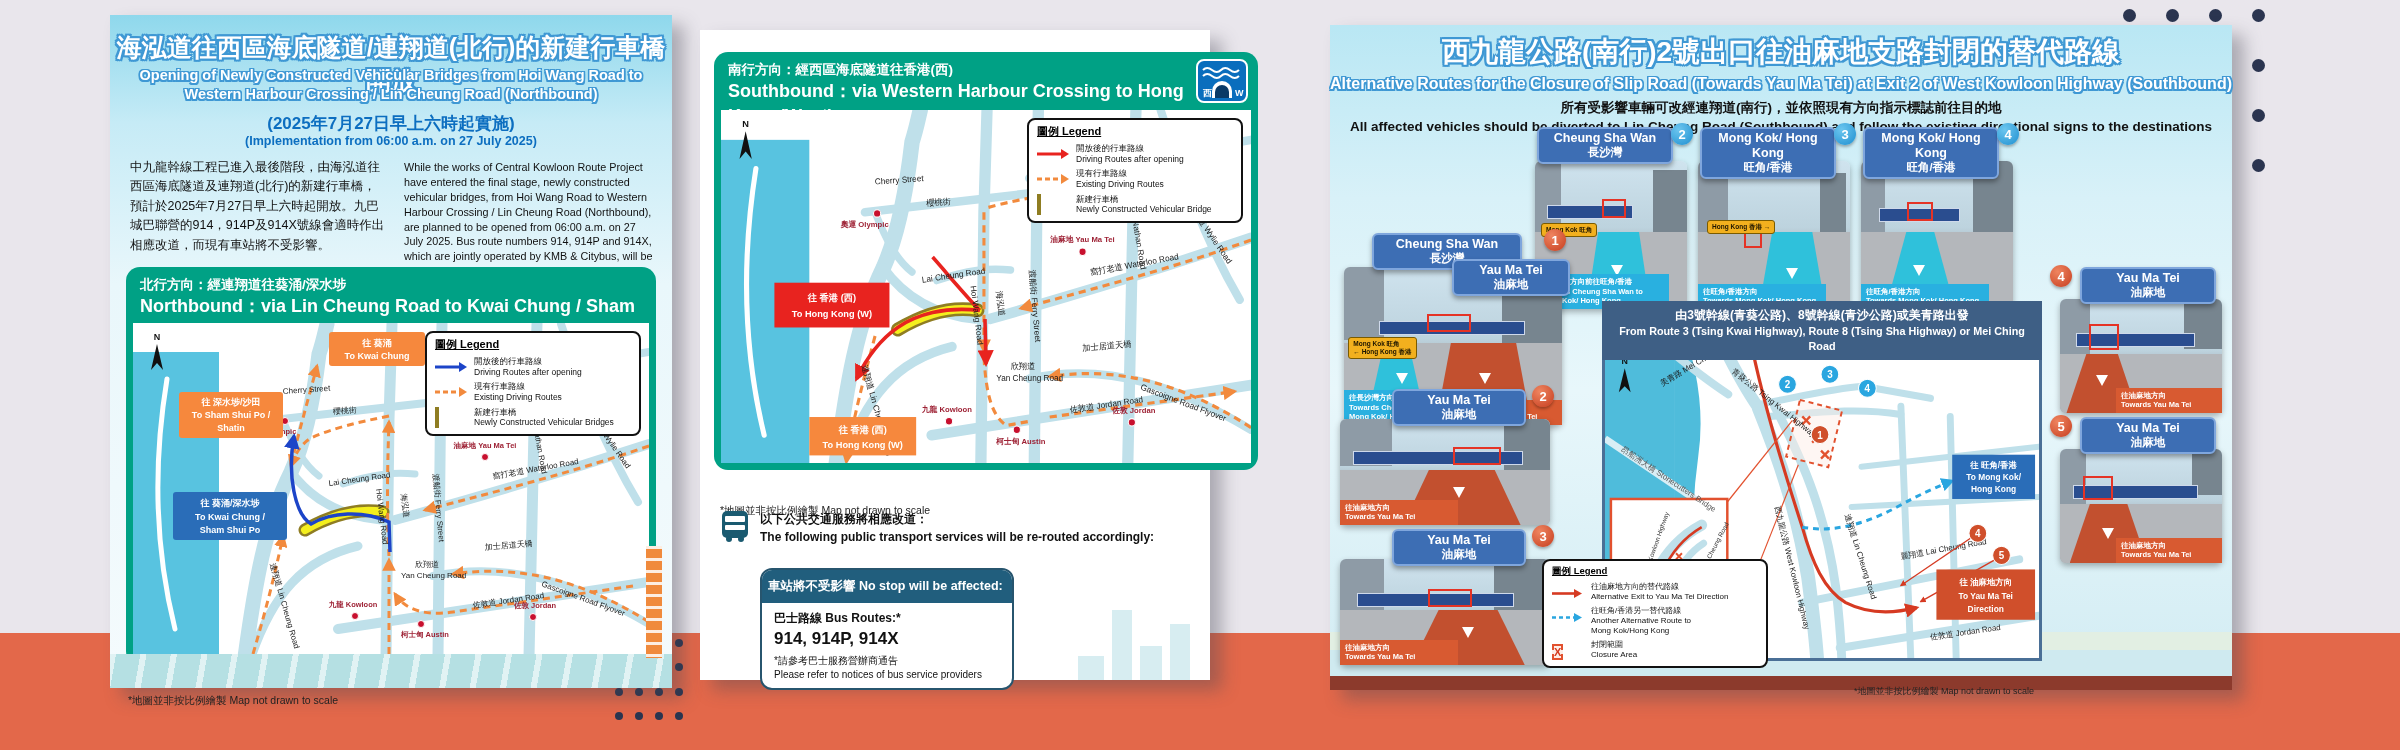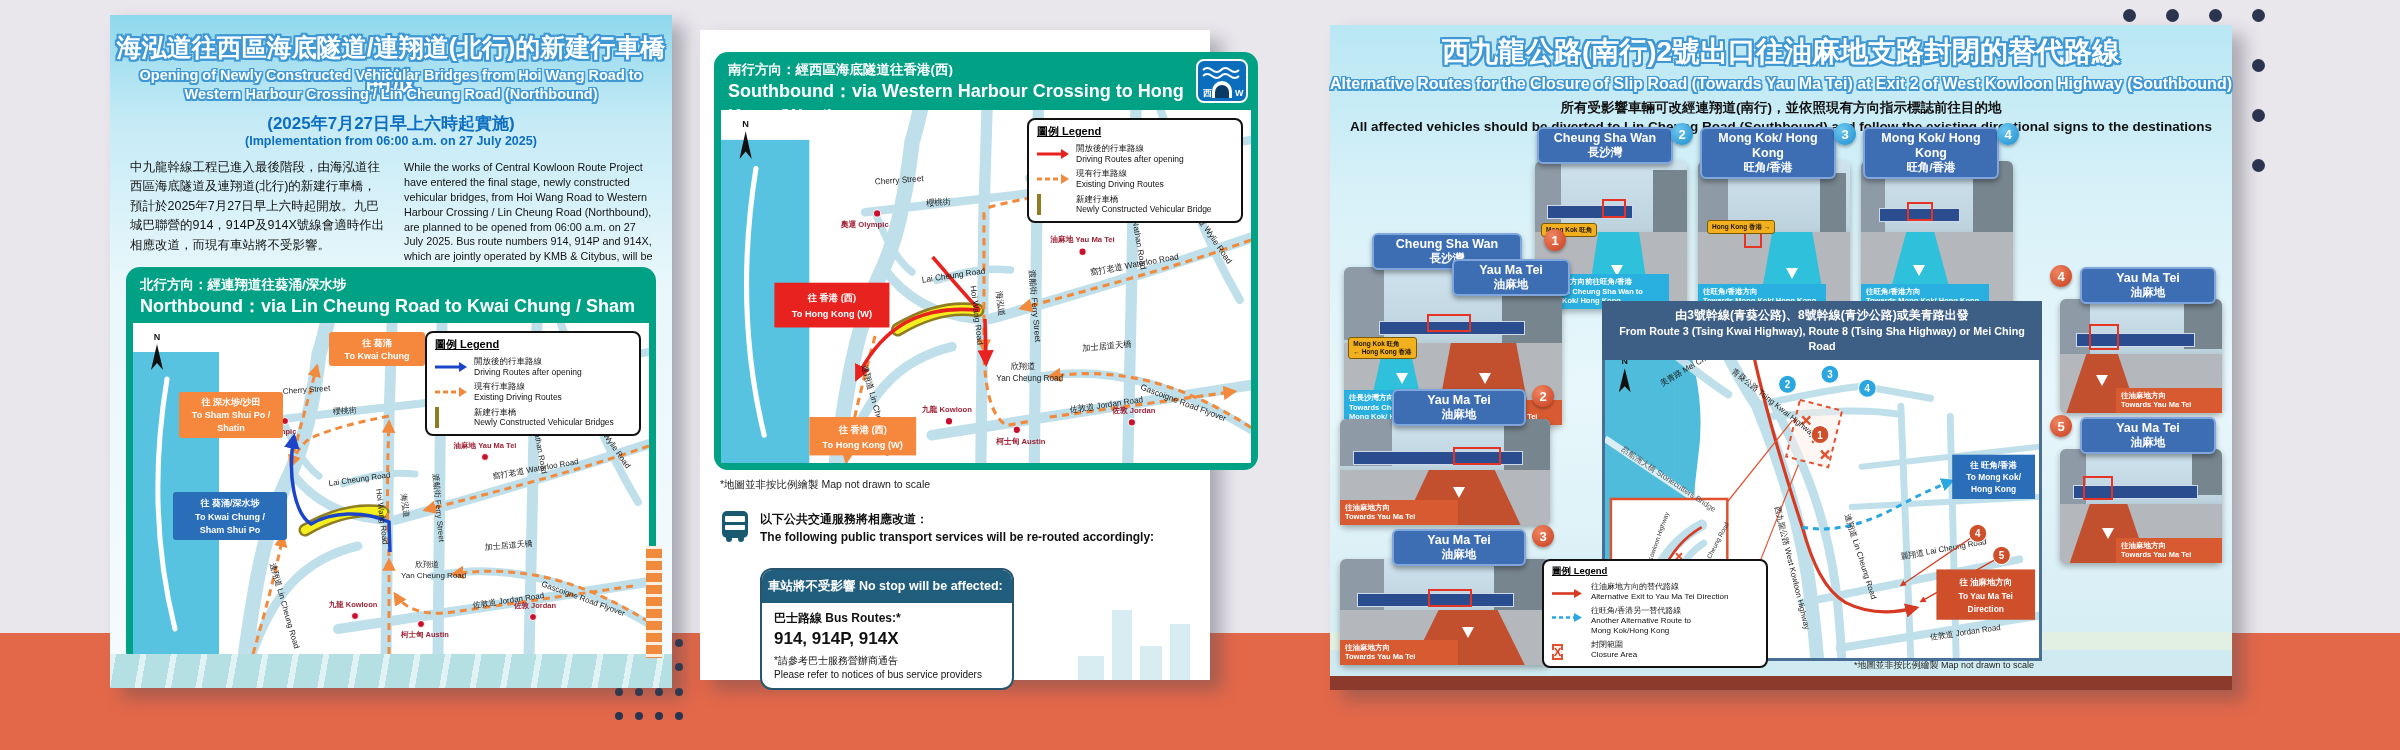--- a/index.html
+++ b/index.html
@@ -33,21 +33,21 @@
   
   .legendbox{position:absolute;background:#fff;border:2px solid #111;border-radius:8px;padding:4px 8px 6px;}
   .legendbox .lt{font-weight:bold;text-decoration:underline;font-size:11px;}
   .lrow{display:flex;gap:7px;align-items:flex-start;margin-top:4px;}
   .lrow .txt{font-size:8.5px;line-height:1.25;color:#111;}
   .sw-yellow{width:24px;height:15px;background:#f4ef1d;border:2px solid #8f7d22;margin-top:1px;}
   .sw-x{width:26px;height:16px;border:2px dashed #e2512e;background:#fdeee8;color:#d43b20;
         font-weight:bold;font-size:11px;text-align:center;line-height:15px;}
   .licon{flex:0 0 32px;margin-top:2px;}
   
-  .fnote{position:absolute;font-size:10.5px;color:#222;}
+  .fnote{position:absolute;font-size:10.5px;color:#222;margin-top:26px;}
   
   .bus-row{position:absolute;display:flex;gap:10px;align-items:flex-start;}
   .bus-txt{font-size:12px;font-weight:bold;color:#111;line-height:1.5;}
   .infocard{position:absolute;background:#fff;border:2px solid #27556e;border-radius:12px;overflow:hidden;}
   .infocard .ih{background:#215e7d;color:#fff;font-weight:bold;font-size:12.5px;padding:8px 6px;}
   .infocard .ib{padding:7px 12px;}
   .ib .r1{font-size:12px;font-weight:bold;color:#111;}
   .ib .r2{font-size:17px;font-weight:bold;color:#111;margin-top:2px;}
   .ib .r3{font-size:10px;color:#111;margin-top:5px;line-height:1.35;}
   

